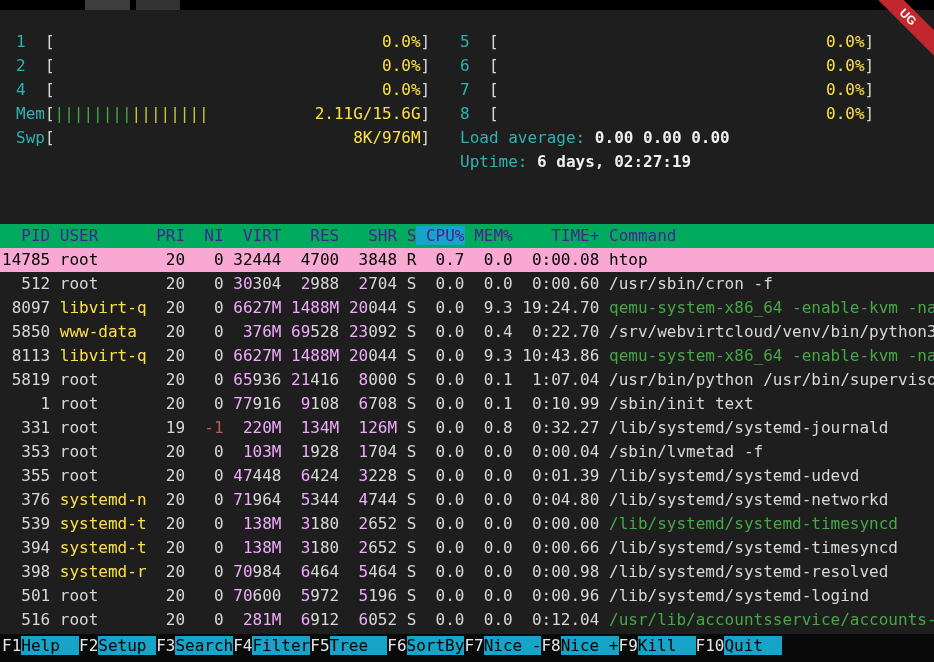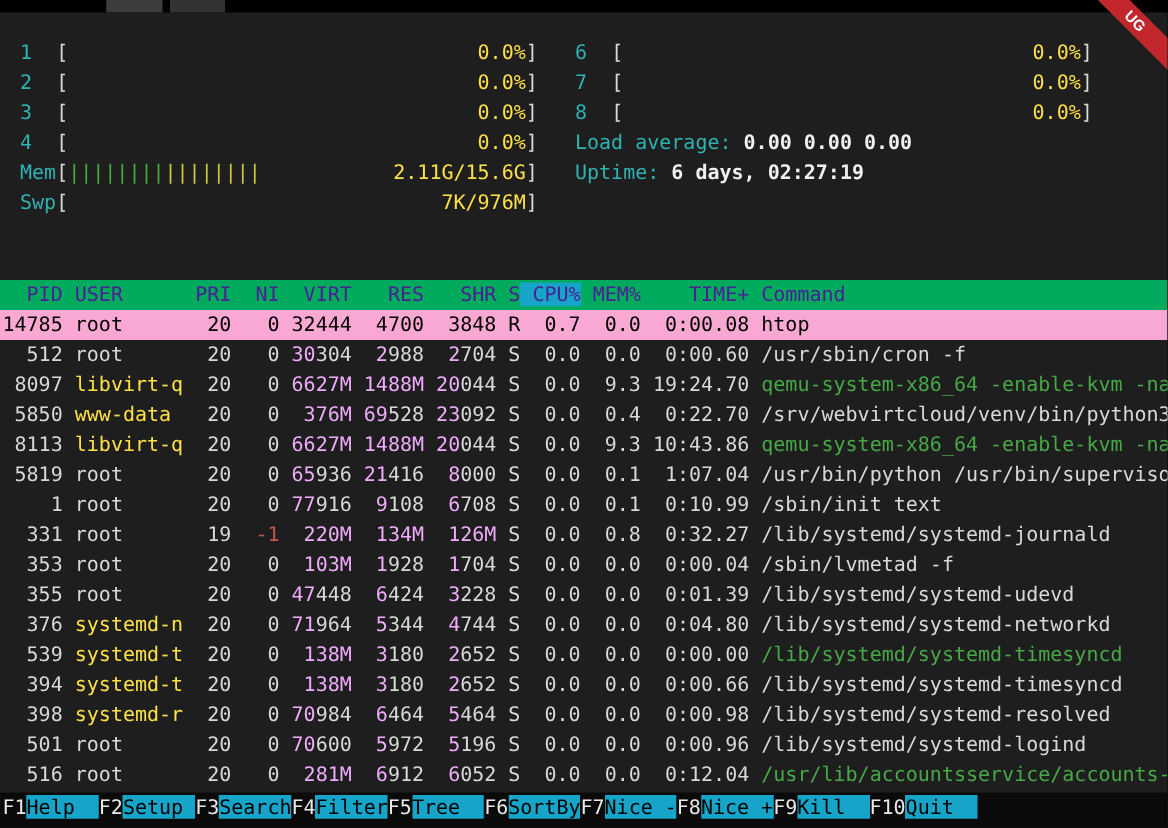--- a/index.html
+++ b/index.html
@@ -53,26 +53,26 @@
 </div>
 
 <div class="ribbon-wrap">
   <div class="ribbon-band">UG</div>
 </div>
 
 <div class="term">
   <div id="meters-left">
       <div class="line"><span class="c-teal">1  </span><span class="c-fg">[</span><span class="c-dim">                                  0.0%</span><span class="c-fg">]</span></div>
       <div class="line"><span class="c-teal">2  </span><span class="c-fg">[</span><span class="c-dim">                                  0.0%</span><span class="c-fg">]</span></div>
-      <div class="line"><span class="c-teal">3  </span><span class="c-fg">[</span><span class="c-dim">                                  0.0%</span><span class="c-fg">]</span></div>
       <div class="line"><span class="c-teal">4  </span><span class="c-fg">[</span><span class="c-dim">                                  0.0%</span><span class="c-fg">]</span></div>
       <div class="line"><span class="c-teal">Mem</span><span class="c-fg">[</span><span class="b-green">||||||||</span><span class="b-yellow">||||||||</span><span class="c-dim">           2.11G/15.6G</span><span class="c-fg">]</span></div>
-      <div class="line"><span class="c-teal">Swp</span><span class="c-fg">[</span><span class="c-dim">                               7K/976M</span><span class="c-fg">]</span></div>
+      <div class="line"><span class="c-teal">Swp</span><span class="c-fg">[</span><span class="c-dim">                               8K/976M</span><span class="c-fg">]</span></div>
     </div>
   <div id="meters-right">
+      <div class="line"><span class="c-teal">5  </span><span class="c-fg">[</span><span class="c-dim">                                  0.0%</span><span class="c-fg">]</span></div>
       <div class="line"><span class="c-teal">6  </span><span class="c-fg">[</span><span class="c-dim">                                  0.0%</span><span class="c-fg">]</span></div>
       <div class="line"><span class="c-teal">7  </span><span class="c-fg">[</span><span class="c-dim">                                  0.0%</span><span class="c-fg">]</span></div>
       <div class="line"><span class="c-teal">8  </span><span class="c-fg">[</span><span class="c-dim">                                  0.0%</span><span class="c-fg">]</span></div>
       <div class="line"><span class="c-teal">Load average: </span><span class="c-white">0.00 0.00 0.00</span></div>
       <div class="line"><span class="c-teal">Uptime: </span><span class="c-white">6 days, 02:27:19</span></div>
     </div>
   <div id="table">
       <div class="line hdr"><span>  PID</span><span> </span><span>USER     </span><span> </span><span>PRI</span><span> </span><span> NI</span><span> </span><span> VIRT</span><span> </span><span>  RES</span><span> </span><span>  SHR</span><span> </span><span>S</span><span class="sort"> CPU%</span><span> </span><span>MEM%</span><span> </span><span>   TIME+</span><span> </span><span>Command</span></div>
       <div class="line selected"><span class="c-fg">14785</span><span> </span><span class="c-fg">root     </span><span> </span><span class="c-fg"> 20</span><span> </span><span class="c-fg">  0</span><span> </span><span class="c-blue">32</span><span class="c-fg">444</span><span> </span><span class="c-blue"> 4</span><span class="c-fg">700</span><span> </span><span class="c-blue"> 3</span><span class="c-fg">848</span><span> </span><span class="c-fg">R</span><span> </span><span class="c-fg"> 0.7</span><span> </span><span class="c-fg"> 0.0</span><span> </span><span class="c-fg"> 0:00.08</span><span> </span><span class="c-fg">htop</span></div>
       <div class="line"><span class="c-fg">  512</span><span> </span><span class="c-fg">root     </span><span> </span><span class="c-fg"> 20</span><span> </span><span class="c-fg">  0</span><span> </span><span class="c-blue">30</span><span class="c-fg">304</span><span> </span><span class="c-blue"> 2</span><span class="c-fg">988</span><span> </span><span class="c-blue"> 2</span><span class="c-fg">704</span><span> </span><span class="c-fg">S</span><span> </span><span class="c-fg"> 0.0</span><span> </span><span class="c-fg"> 0.0</span><span> </span><span class="c-fg"> 0:00.60</span><span> </span><span class="c-fg">/usr/sbin/cron -f</span></div>

